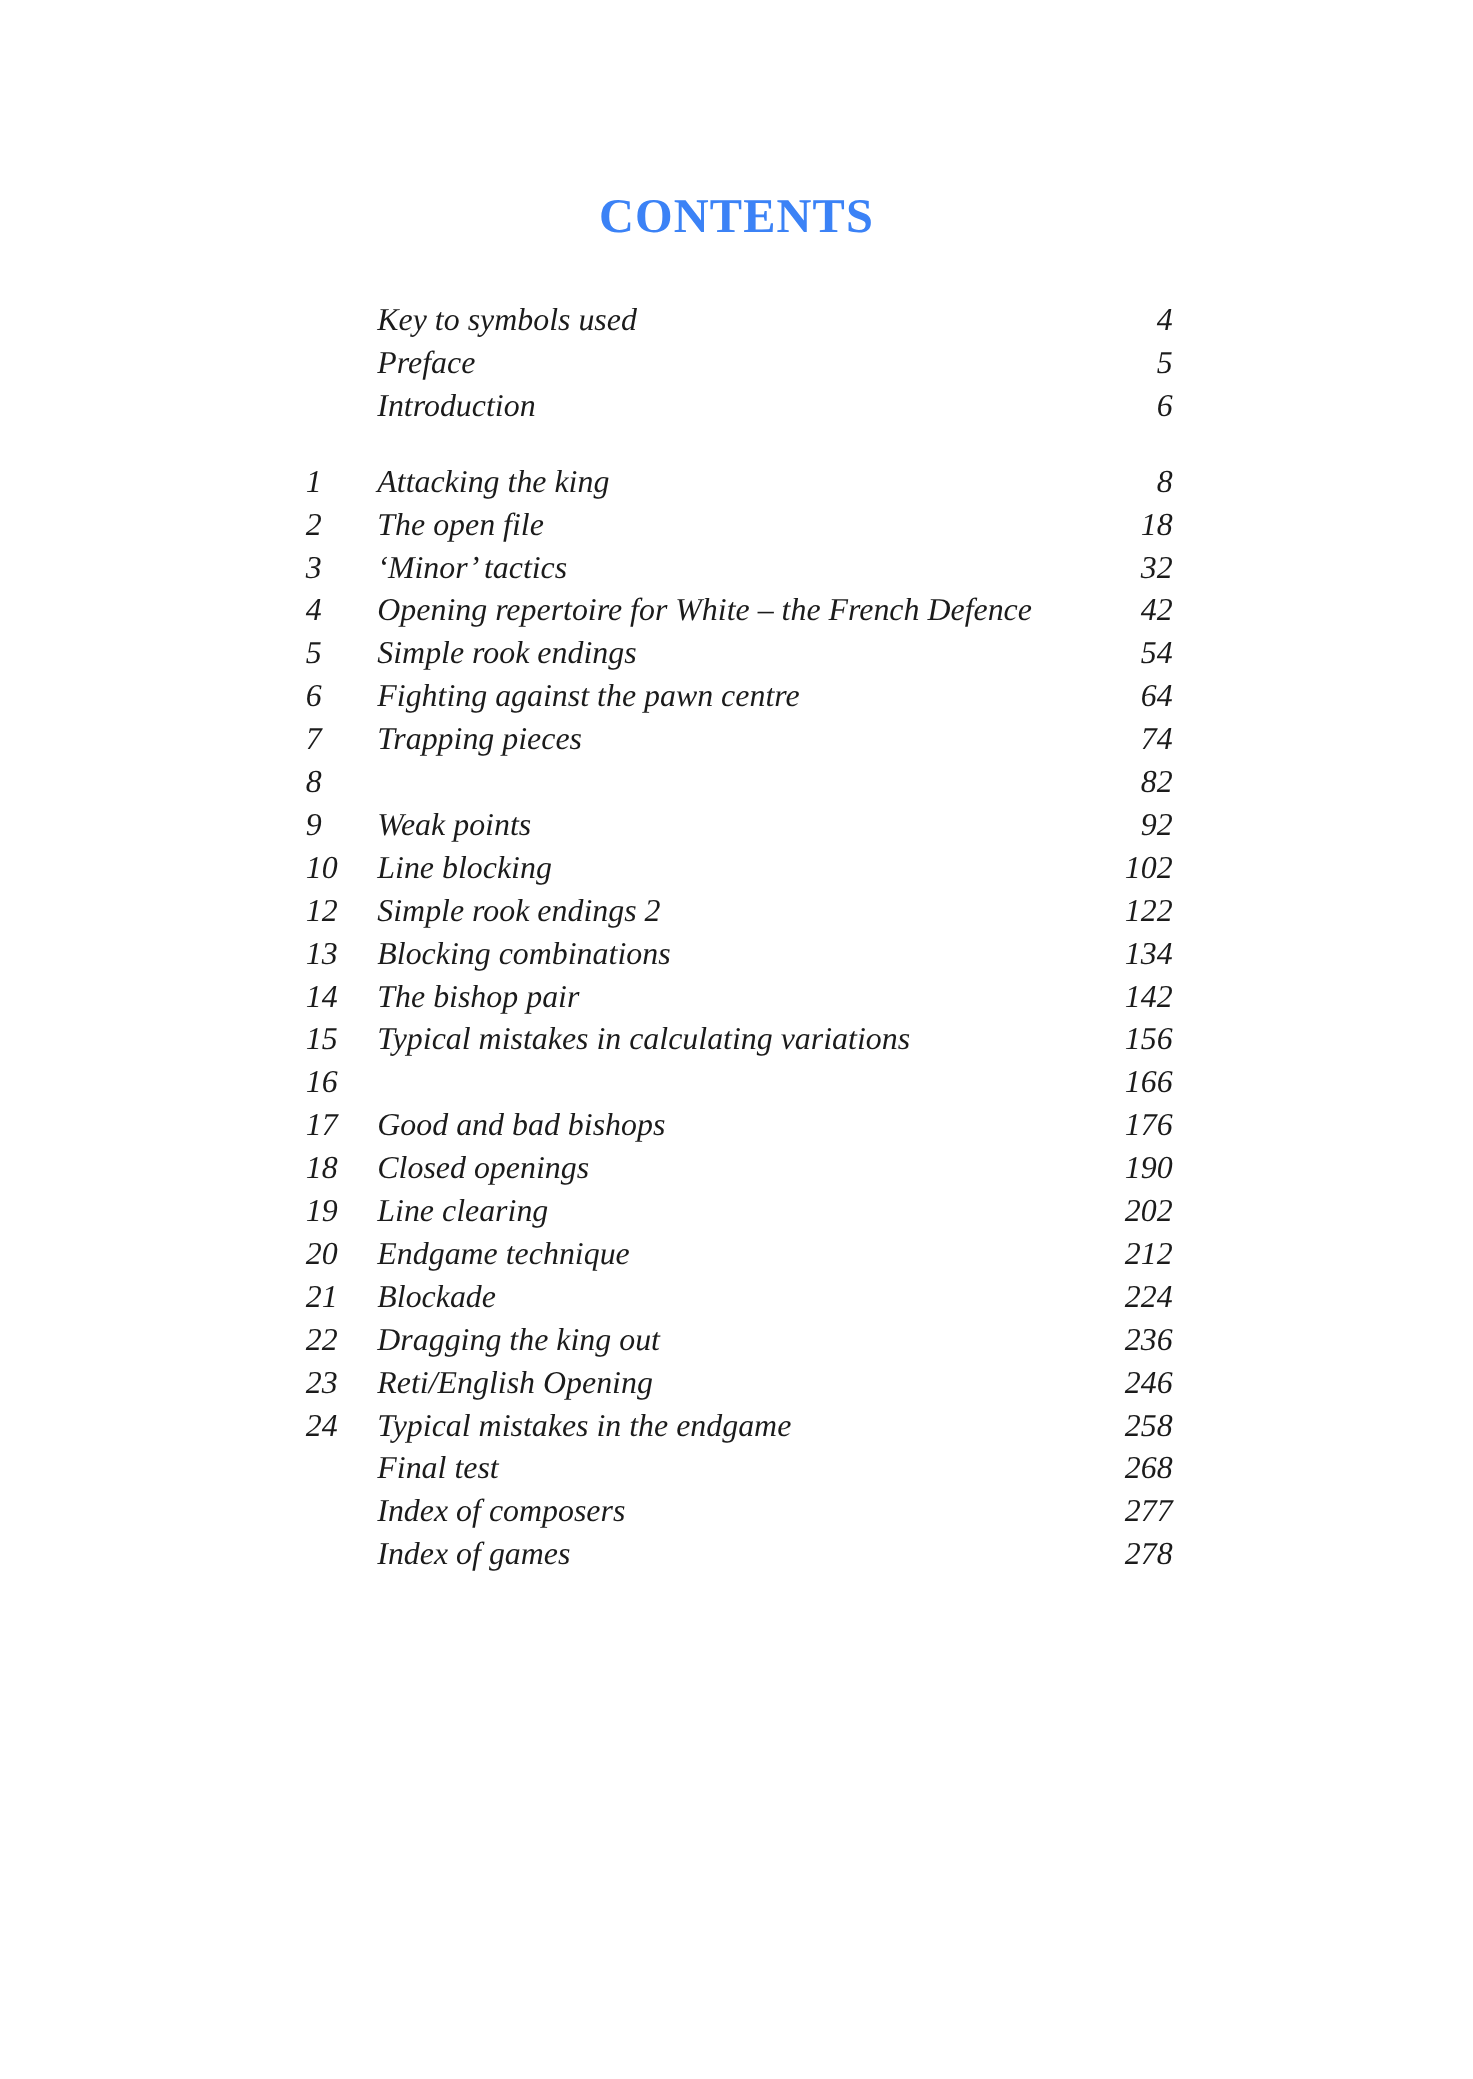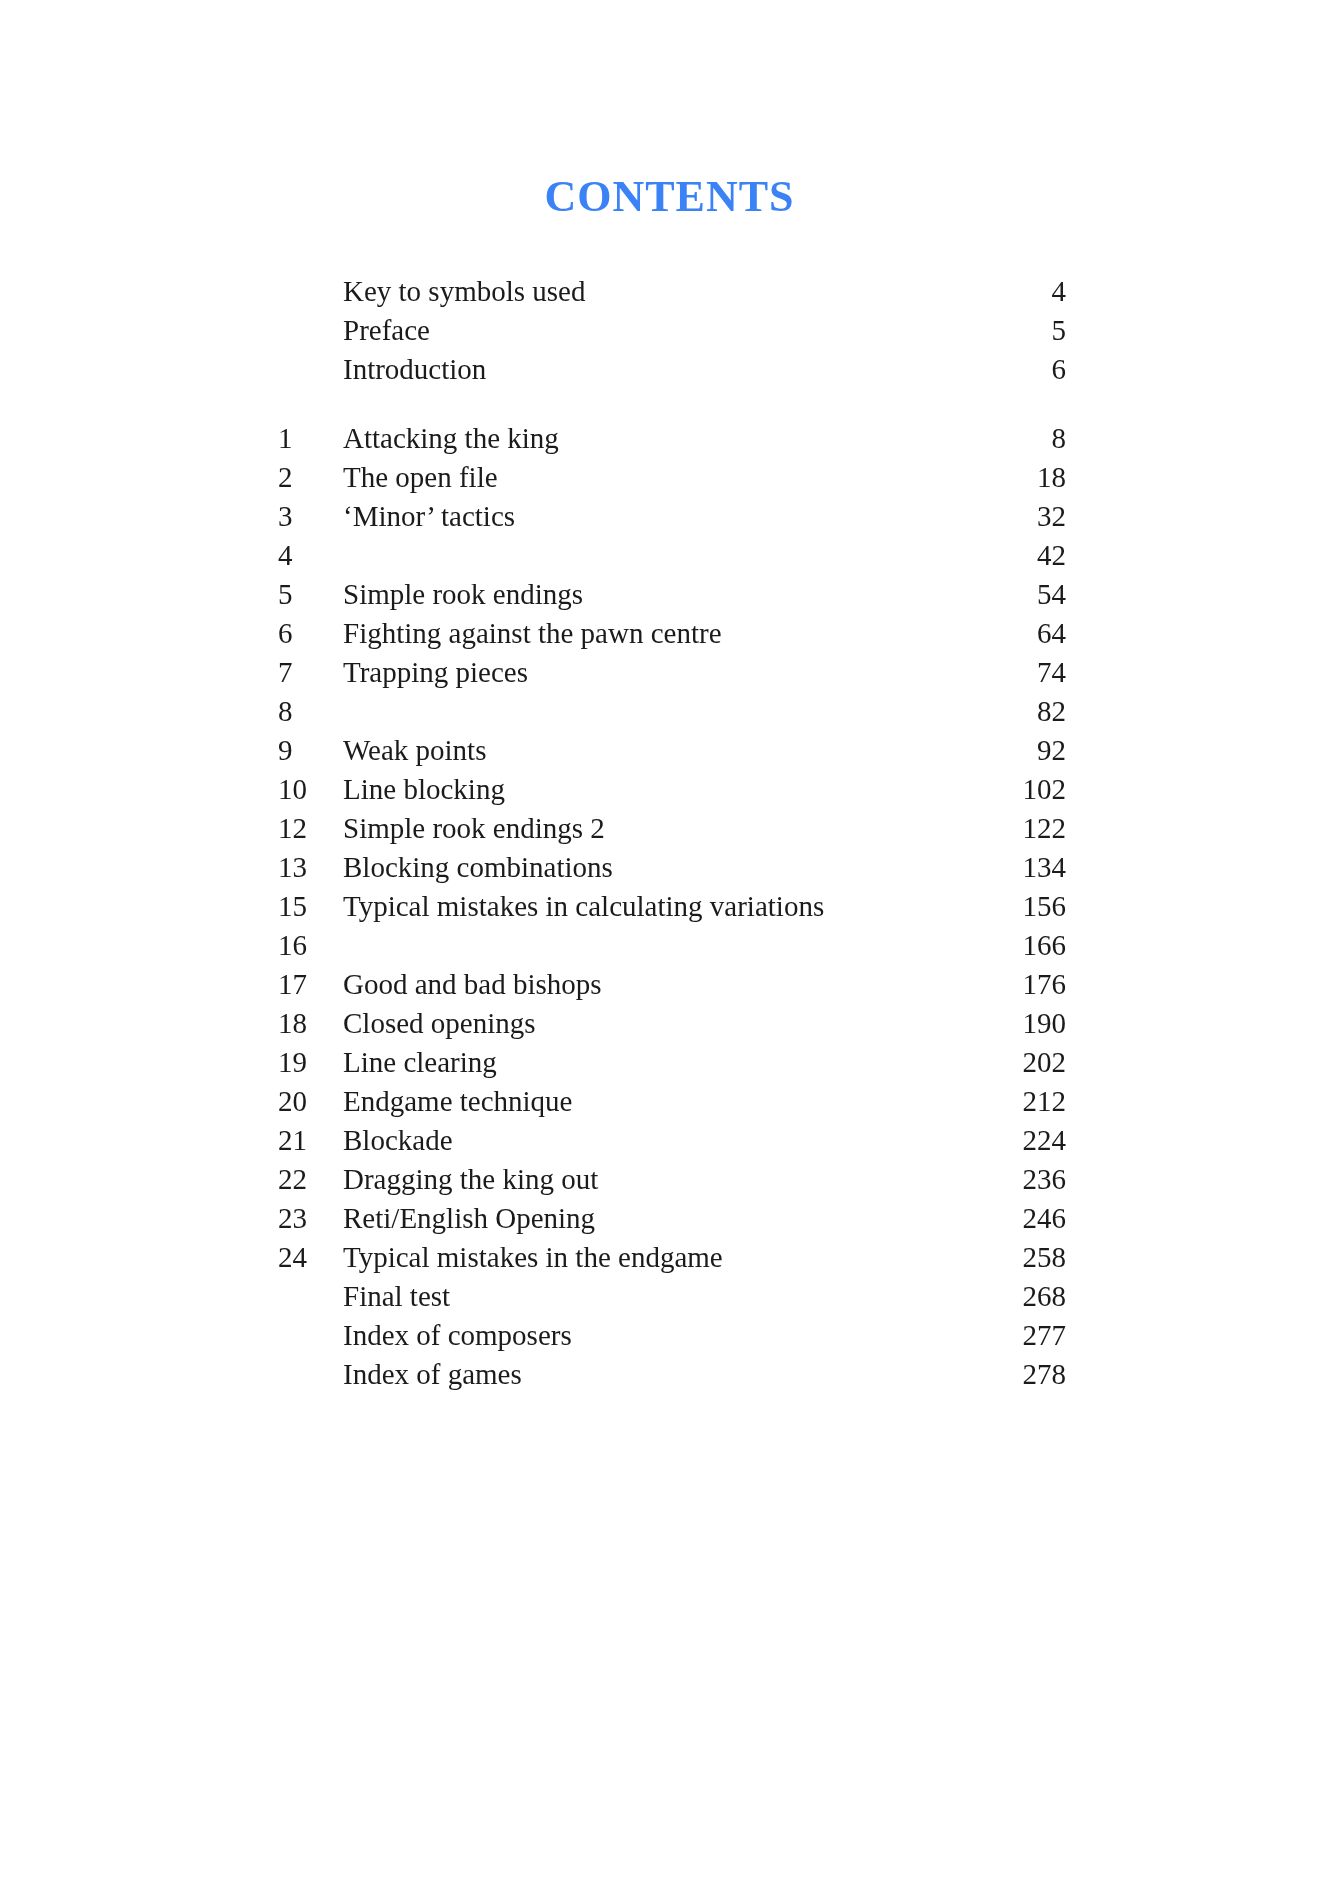--- a/index.html
+++ b/index.html
@@ -37,20 +37,21 @@
     font-size: 29px;
   }
   .toc-section { margin: 0; padding: 0; }
   .chapter-list { margin-top: 30px; }
   .row {
     display: flex;
     align-items: baseline;
     height: 39px;
     line-height: 39px;
     white-space: nowrap;
+    font-style: italic;
   }
   .num {
     width: 65px;
     flex: 0 0 65px;
   }
   .label {
     flex: 0 1 auto;
   }
   .pg {
     margin-left: auto;
@@ -93,20 +94,21 @@
           <span class="label">The open file</span>
           <span class="pg">18</span>
         </div>
         <div class="row">
           <span class="num">3</span>
           <span class="label">‘Minor’ tactics</span>
           <span class="pg">32</span>
         </div>
         <div class="row">
           <span class="num">4</span>
+          <span class="label">Opening repertoire for White – the French Defence</span>
           <span class="pg">42</span>
         </div>
         <div class="row">
           <span class="num">5</span>
           <span class="label">Simple rook endings</span>
           <span class="pg">54</span>
         </div>
         <div class="row">
           <span class="num">6</span>
           <span class="label">Fighting against the pawn centre</span>
@@ -135,20 +137,25 @@
           <span class="num">12</span>
           <span class="label">Simple rook endings 2</span>
           <span class="pg">122</span>
         </div>
         <div class="row">
           <span class="num">13</span>
           <span class="label">Blocking combinations</span>
           <span class="pg">134</span>
         </div>
         <div class="row">
+          <span class="num">14</span>
+          <span class="label">The bishop pair</span>
+          <span class="pg">142</span>
+        </div>
+        <div class="row">
           <span class="num">15</span>
           <span class="label">Typical mistakes in calculating variations</span>
           <span class="pg">156</span>
         </div>
         <div class="row">
           <span class="num">16</span>
           <span class="pg">166</span>
         </div>
         <div class="row">
           <span class="num">17</span>

